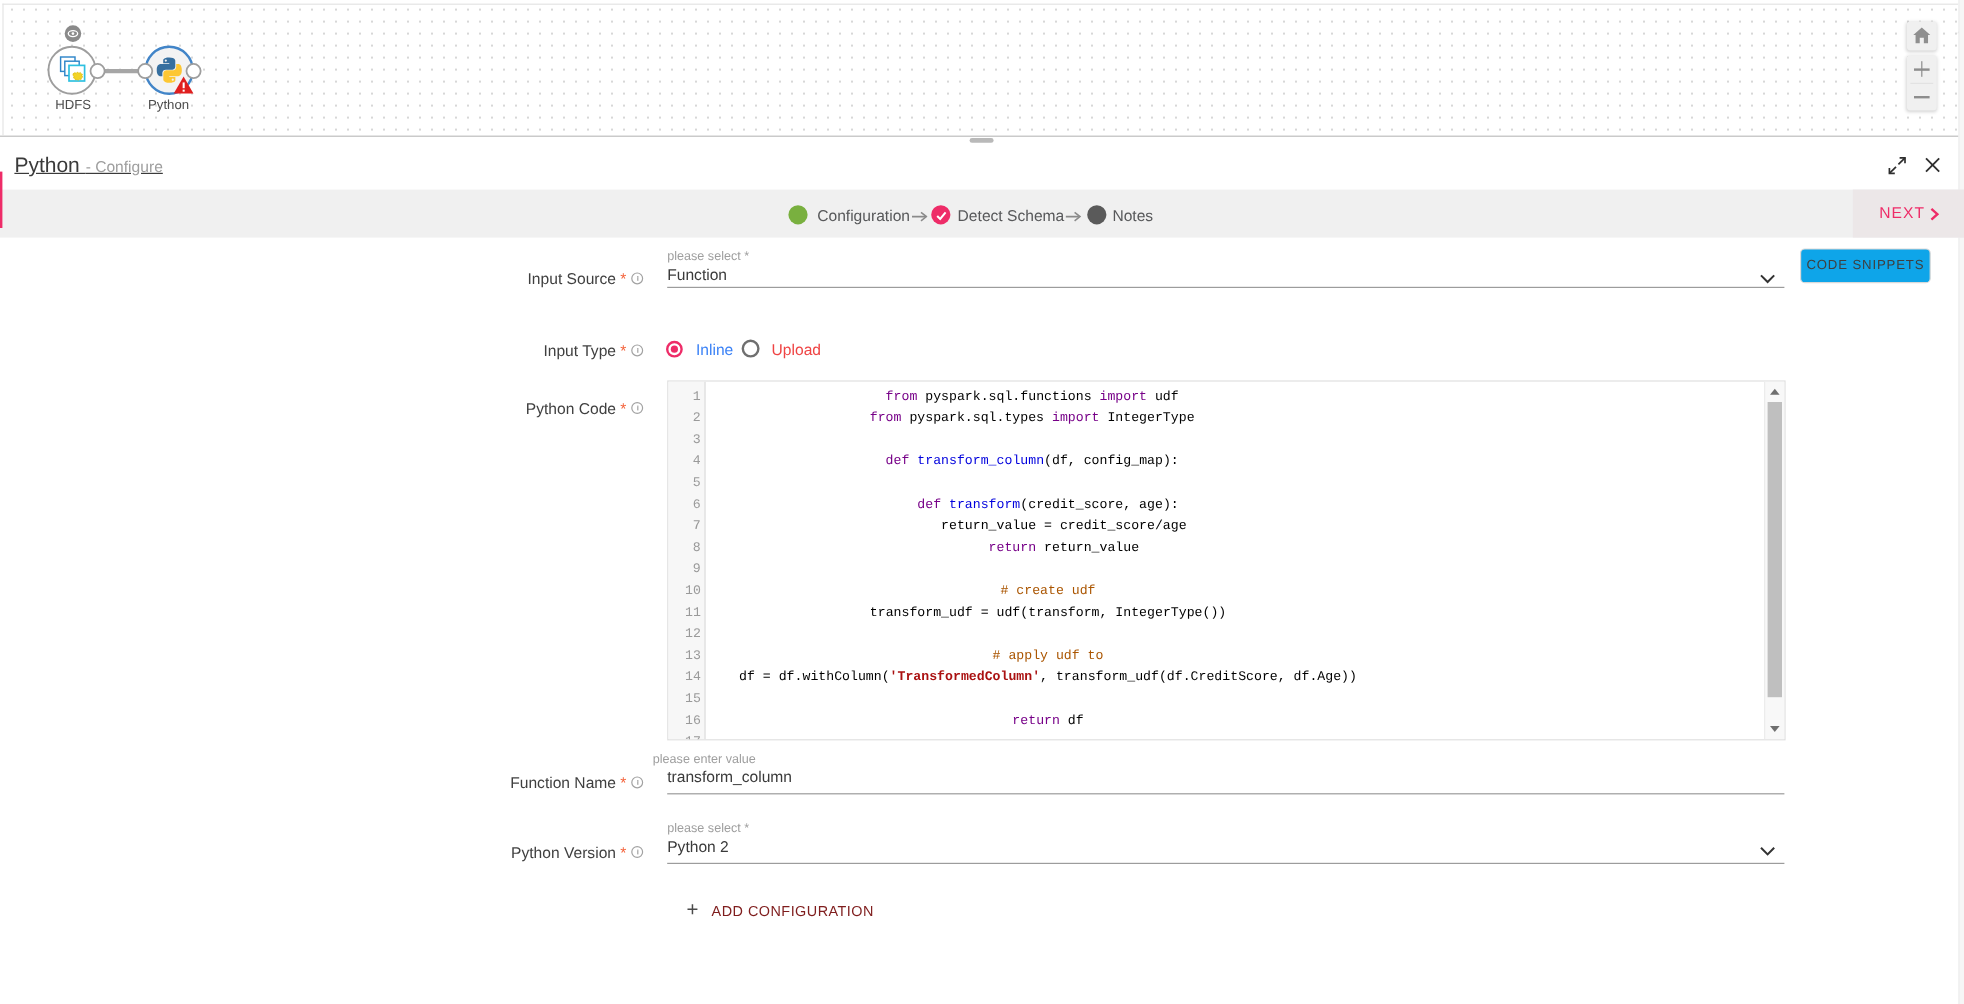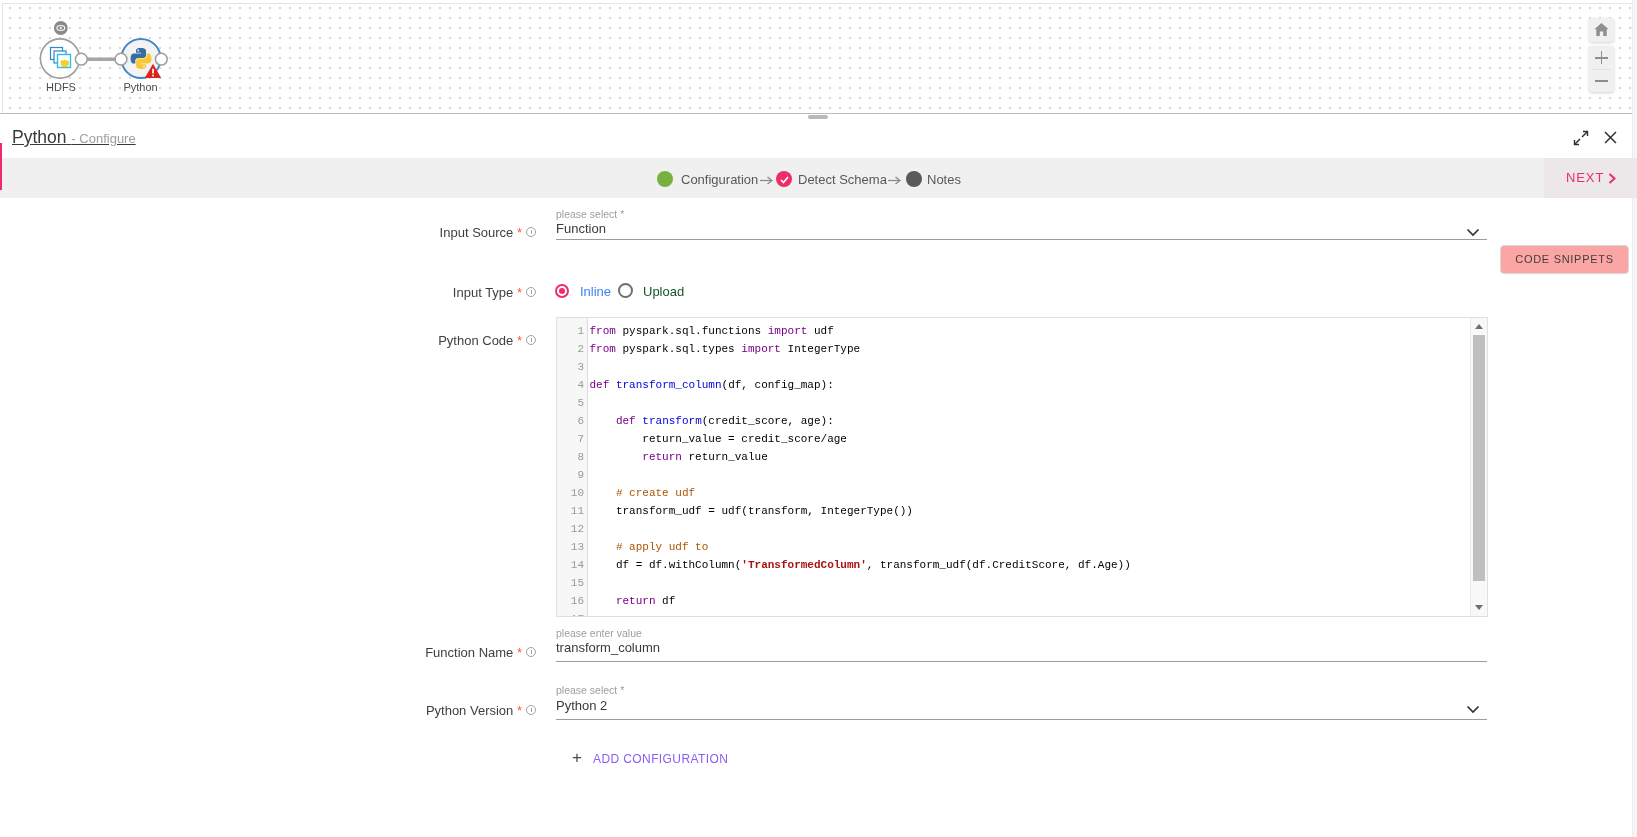--- a/index.html
+++ b/index.html
@@ -47,38 +47,38 @@
   
   .radio{position:absolute;border-radius:50%;box-sizing:border-box;}
   #rad1{left:555px;top:284px;width:14px;height:14px;border:2px solid #ee2c68;}
   #rad1::after{content:"";position:absolute;left:2px;top:2px;width:6px;height:6px;border-radius:50%;background:#ee2c68;}
   #rad2{left:618px;top:283px;width:15px;height:15px;border:2px solid #6f6f6f;}
 
   
   #editor{position:absolute;left:556px;top:317px;width:932px;height:300px;border:1px solid #e0e0e0;box-sizing:border-box;background:#fff;overflow:hidden;}
   #gutter{position:absolute;left:0;top:0;width:30px;height:298px;background:#f7f7f7;border-right:1px solid #dcdcdc;}
   #lnums{position:absolute;left:0;top:4px;width:27px;text-align:right;font-family:"Liberation Mono",monospace;font-size:11px;line-height:18px;color:#9a9a9a;margin:0;}
-  #code{position:absolute;left:32.5px;top:4px;font-family:"Liberation Mono",monospace;font-size:11px;line-height:18px;color:#000;margin:0;letter-spacing:0;}
+  #code{position:absolute;left:32.5px;top:4px;font-family:"Liberation Mono",monospace;font-size:11px;line-height:18px;color:#000;margin:0;letter-spacing:0;text-align:center;}
   #code .k{color:#770088;}
   #code .d{color:#0000dd;}
   #code .c{color:#aa5500;}
   #code .s{color:#aa1111;font-weight:bold;}
   #sbar{position:absolute;right:0;top:0;width:16px;height:298px;background:#f8f8f8;border-left:1px solid #ececec;}
   #sthumb{position:absolute;left:2px;top:17px;width:12px;height:246px;background:#bfbfbf;}
   .sarr{position:absolute;left:4px;width:0;height:0;border-left:4px solid transparent;border-right:4px solid transparent;}
   #sup{top:6px;border-bottom:5px solid #6f6f6f;}
   #sdown{bottom:6px;border-top:5px solid #6f6f6f;}
 
   
-  #snip{position:absolute;left:1500px;top:207px;width:129px;height:29px;border:1px solid #d9d9d9;border-radius:4px;background:#fca5a5;
-    text-align:center;line-height:27px;font-size:11px;letter-spacing:.7px;color:#3f3f3f;box-sizing:border-box;margin-top:38px;}
+  #snip{position:absolute;left:1500px;top:207px;width:109px;height:29px;border:1px solid #d9d9d9;border-radius:4px;background:#0ea5e9;
+    text-align:center;line-height:27px;font-size:11px;letter-spacing:.7px;color:#3f3f3f;box-sizing:border-box;}
 
   
   #addplus{position:absolute;left:572px;top:749px;font-size:17px;color:#4a4a4a;line-height:17px;font-weight:400;}
-  #addtxt{position:absolute;left:593px;top:752px;font-size:12px;letter-spacing:.4px;color:#8b5cf6;line-height:14px;}
+  #addtxt{position:absolute;left:593px;top:752px;font-size:12px;letter-spacing:.4px;color:#7f1d1d;line-height:14px;}
 
   svg{display:block;}
 </style>
 </head>
 <body>
 <div id="app">
 
   <div id="canvas">
     <div id="dots"></div>
     <svg class="abs" style="left:0;top:0" width="220" height="113" viewBox="0 0 220 113">
@@ -184,21 +184,21 @@
   <svg class="chev" style="top:228px" viewBox="0 0 14 9">
       <path d="M1.5 1.5 L7 7 L12.5 1.5" stroke="#333" stroke-width="1.7" fill="none"></path>
     </svg>
   <div id="snip">CODE SNIPPETS</div>
 
   <div class="lbl" style="top:285px">Input Type <span class="star">*</span></div>
   <div class="info" style="top:287px"></div>
   <div class="radio" id="rad1"></div>
   <div class="val" style="left:580px;top:283.5px;color:#3b82f6">Inline</div>
   <div class="radio" id="rad2"></div>
-  <div class="val" style="left:643px;top:283.5px;color:#14532d">Upload</div>
+  <div class="val" style="left:643px;top:283.5px;color:#ef4444">Upload</div>
 
   <div class="lbl" style="top:333px">Python Code <span class="star">*</span></div>
   <div class="info" style="top:335px"></div>
   <div id="editor">
     <div id="gutter"></div>
     <pre id="lnums">1
 2
 3
 4
 5
@@ -231,21 +231,21 @@
 
     <span class="k">return</span> df
 </pre>
     <div id="sbar">
       <div class="sarr" id="sup"></div>
       <div id="sthumb"></div>
       <div class="sarr" id="sdown"></div>
     </div>
   </div>
 
-  <div class="ph" style="left:556px;top:628px">please enter value</div>
+  <div class="ph" style="left:544px;top:628px">please enter value</div>
   <div class="val" style="left:556px;top:640px">transform_column</div>
   <div class="uline" style="top:661px"></div>
   <div class="lbl" style="top:645px">Function Name <span class="star">*</span></div>
   <div class="info" style="top:647px"></div>
 
   <div class="ph" style="left:556px;top:685px">please select *</div>
   <div class="val" style="left:556px;top:698px">Python 2</div>
   <div class="uline" style="top:719px"></div>
   <div class="lbl" style="top:703px">Python Version <span class="star">*</span></div>
   <div class="info" style="top:705px"></div>

